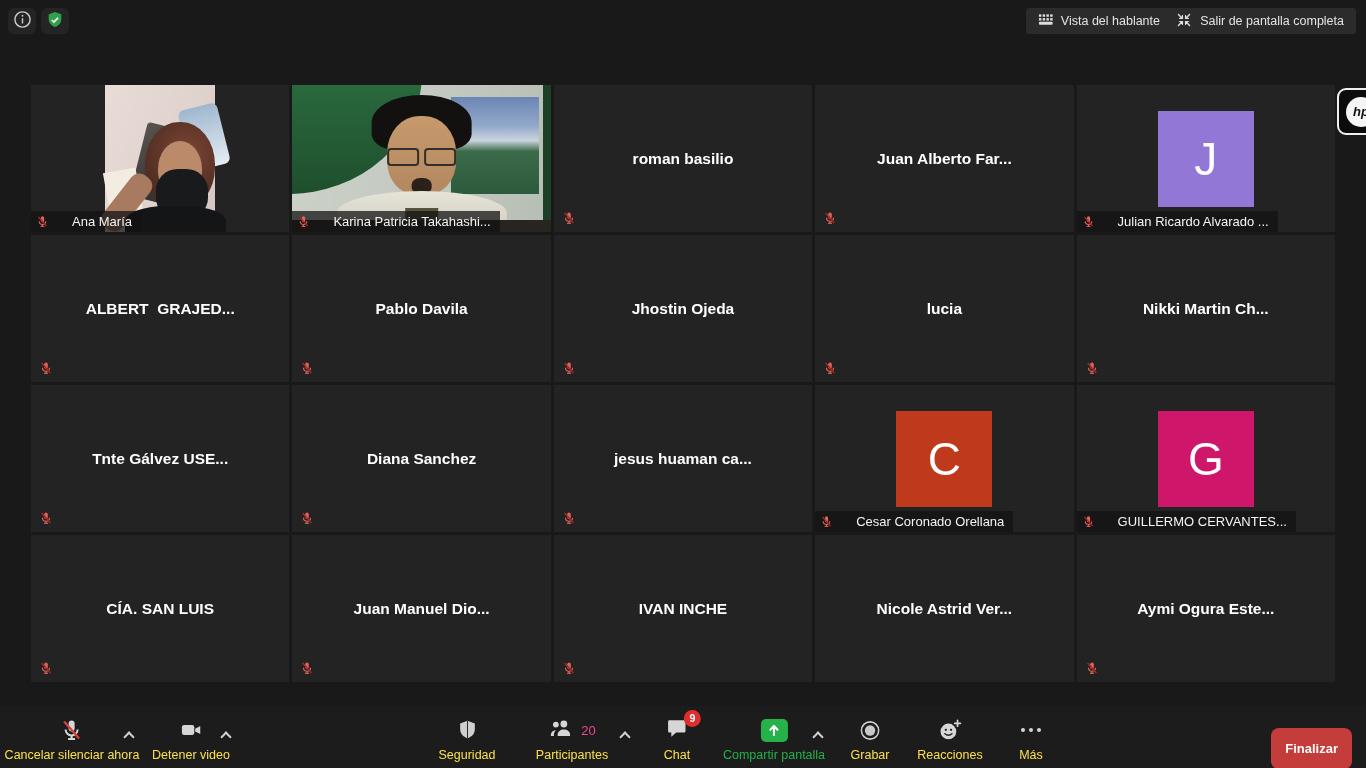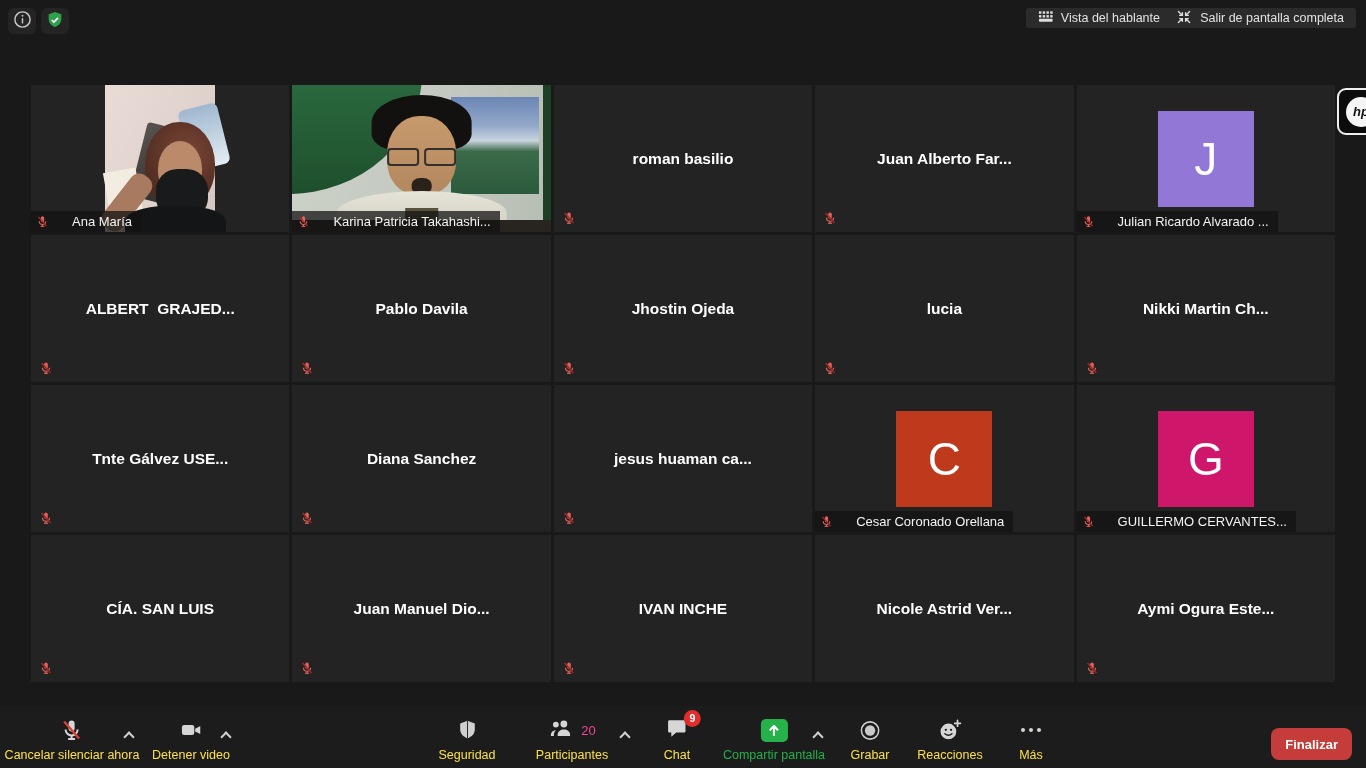--- a/index.html
+++ b/index.html
@@ -14,21 +14,21 @@
 
   
   .topbar { position:absolute; top:0; left:0; right:0; height:42px; }
   .icon-btn {
     position:absolute; top:8px; width:28px; height:26px; border-radius:6px;
     background:#242424; display:flex; align-items:center; justify-content:center;
   }
   .icon-btn.info { left:8px; }
   .icon-btn.shield { left:41px; }
   .top-btn {
-    position:absolute; top:8px; height:20px; border-radius:3px;
+    position:absolute; top:8px; height:26px; border-radius:3px;
     background:#2b2b2b; color:#e3e3e3; font-size:12.5px;
     display:flex; align-items:center; gap:8px; padding:0 12px; white-space:nowrap;
   }
   .top-btn.speaker { right:194px; }
   .top-btn.exitfs  { right:10px; }
 
   
   .hp { position:absolute; right:-19px; top:88px; width:48px; height:47px;
     background:#0c0c0c; border:2.5px solid #efefef; border-radius:9px;
     display:flex; align-items:center; justify-content:center; z-index:5; }
@@ -109,21 +109,21 @@
   .tb-label.green { color:#23b14b; }
   .tb-caret { position:absolute; top:25px; transform:translateX(-50%); padding:2px; }
   .chev { display:block; width:8px; height:8px;
     border-left:2px solid #cfcfcf; border-top:2px solid #cfcfcf; transform:rotate(45deg); }
   .count { font-size:13px; color:#ec4899; margin-left:5px; }
   .badge { position:absolute; top:-7px; right:-12px; min-width:17px; height:17px; padding:0 3px;
     border-radius:9px; background:#e02d2d; color:#fff; font-size:10.5px; font-weight:bold;
     line-height:17px; text-align:center; }
   .share-box { width:27px; height:23px; border-radius:5px; background:#27b14b;
     display:flex; align-items:center; justify-content:center; }
-  .end-btn { position:absolute; right:14px; top:22px; height:32px; padding:0 14px;
+  .end-btn { position:absolute; right:14px; top:22px; height:41px; padding:0 14px;
     background:#c43d3a; color:#fff; font-weight:bold; font-size:13px; border-radius:8px; }
   .chatwrap { position:relative; }
 </style>
 </head>
 <body>
 
 <div class="topbar">
   <button class="icon-btn info">
     <span>
       <svg width="19" height="19" viewBox="0 0 20 20">

